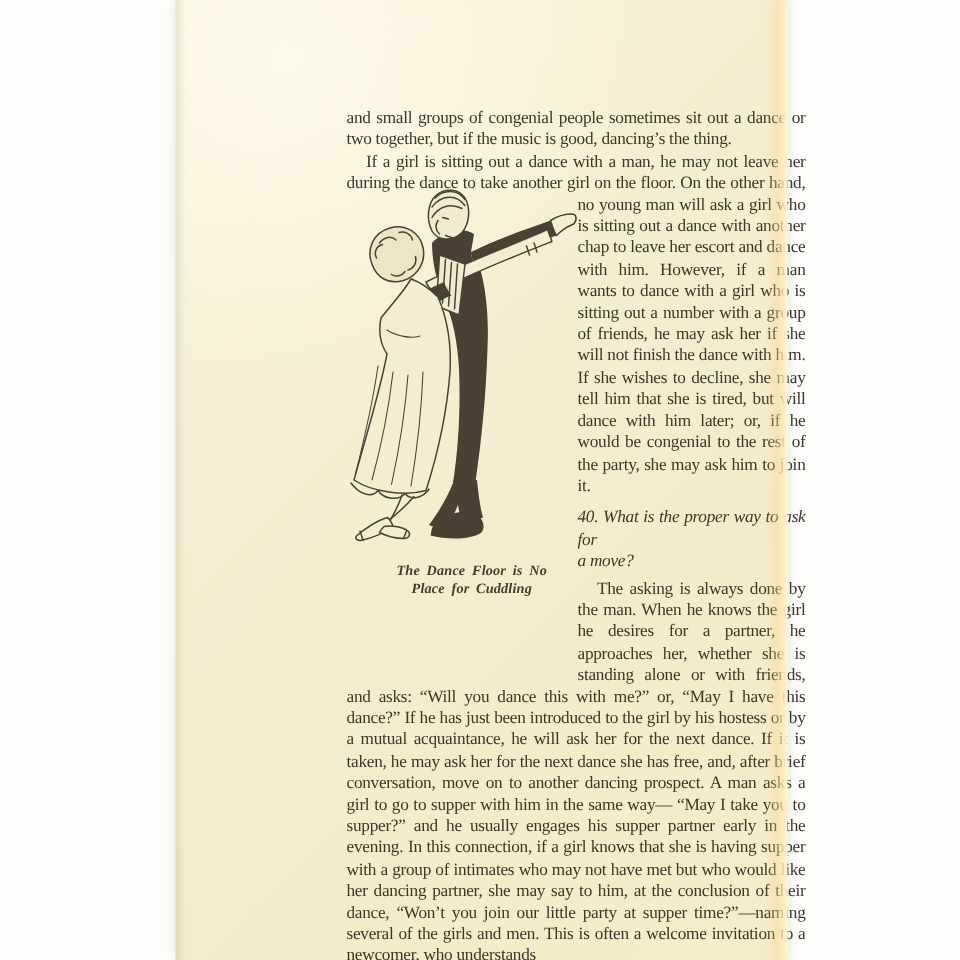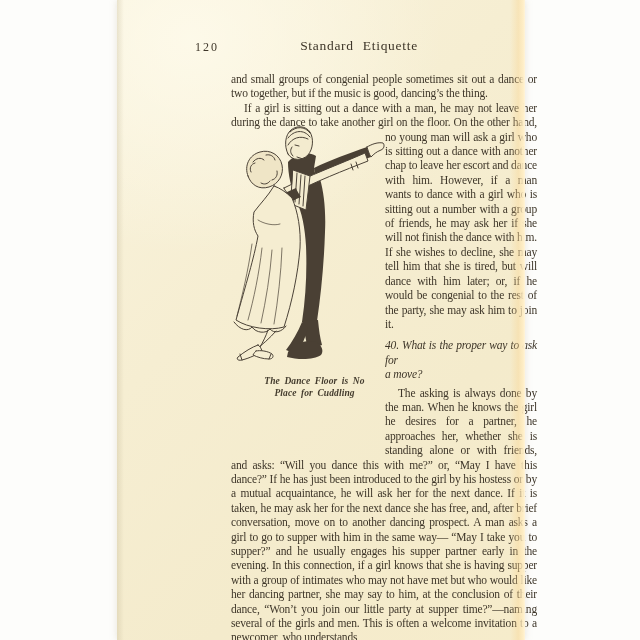--- a/index.html
+++ b/index.html
@@ -56,24 +56,20 @@
     margin:7px 0 4px 0;font-style:italic;color:#3e3629;
   }
   .q-heading .hl1{display:block;padding-left:9px;}
   .q-heading .hl2{display:block;padding-left:37px;}
 </style>
 </head>
 <body>
 
 <div class="page">
 
-  <div class="running-head">
-    <span class="folio">120</span>
-    <span class="head-title">Standard Etiquette</span>
-  </div>
 
   <div class="bodytext">
 
     <p>and small groups of congenial people sometimes sit out a dance or two together, but if the music is good, dancing’s the thing.</p>
 
     <p class="indent"><span>If a girl is sitting out a dance with a man, he may not leave her during the dance to take another girl on the </span><span class="figure-float"><svg width="170" height="238" viewBox="0 0 170 238" xmlns="http://www.w3.org/2000/svg">
         <g stroke="#4b4237" stroke-width="1" fill="none" stroke-linecap="round" stroke-linejoin="round">
 
           <path fill="#4a4034" stroke="none" d="M70,38 C78,29 90,27 98,32 L96,44 C96,48 98,52 102,55 C106,68 108,88 107,108 C106,140 103,170 99,197 L84,198 C88,172 89,146 88,122 C87,104 84,88 78,76 C73,64 70,50 70,38 Z"></path>
 

